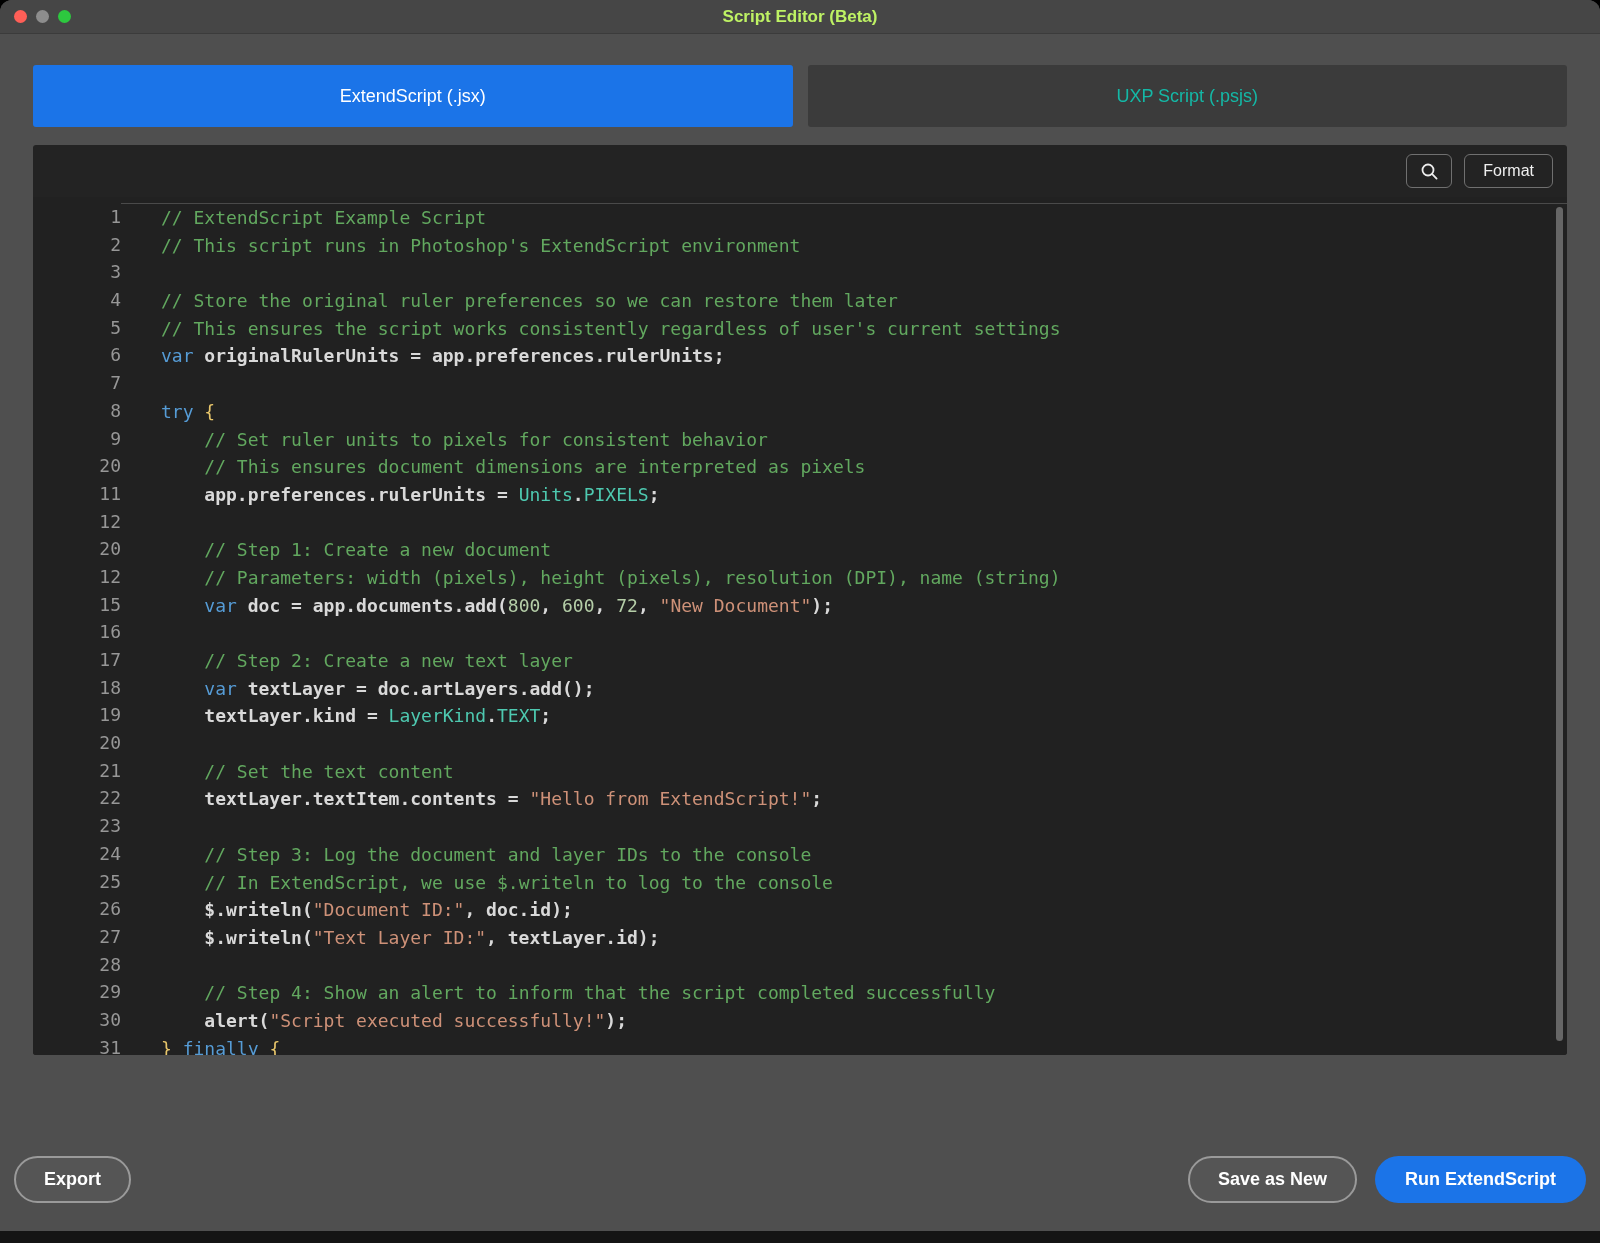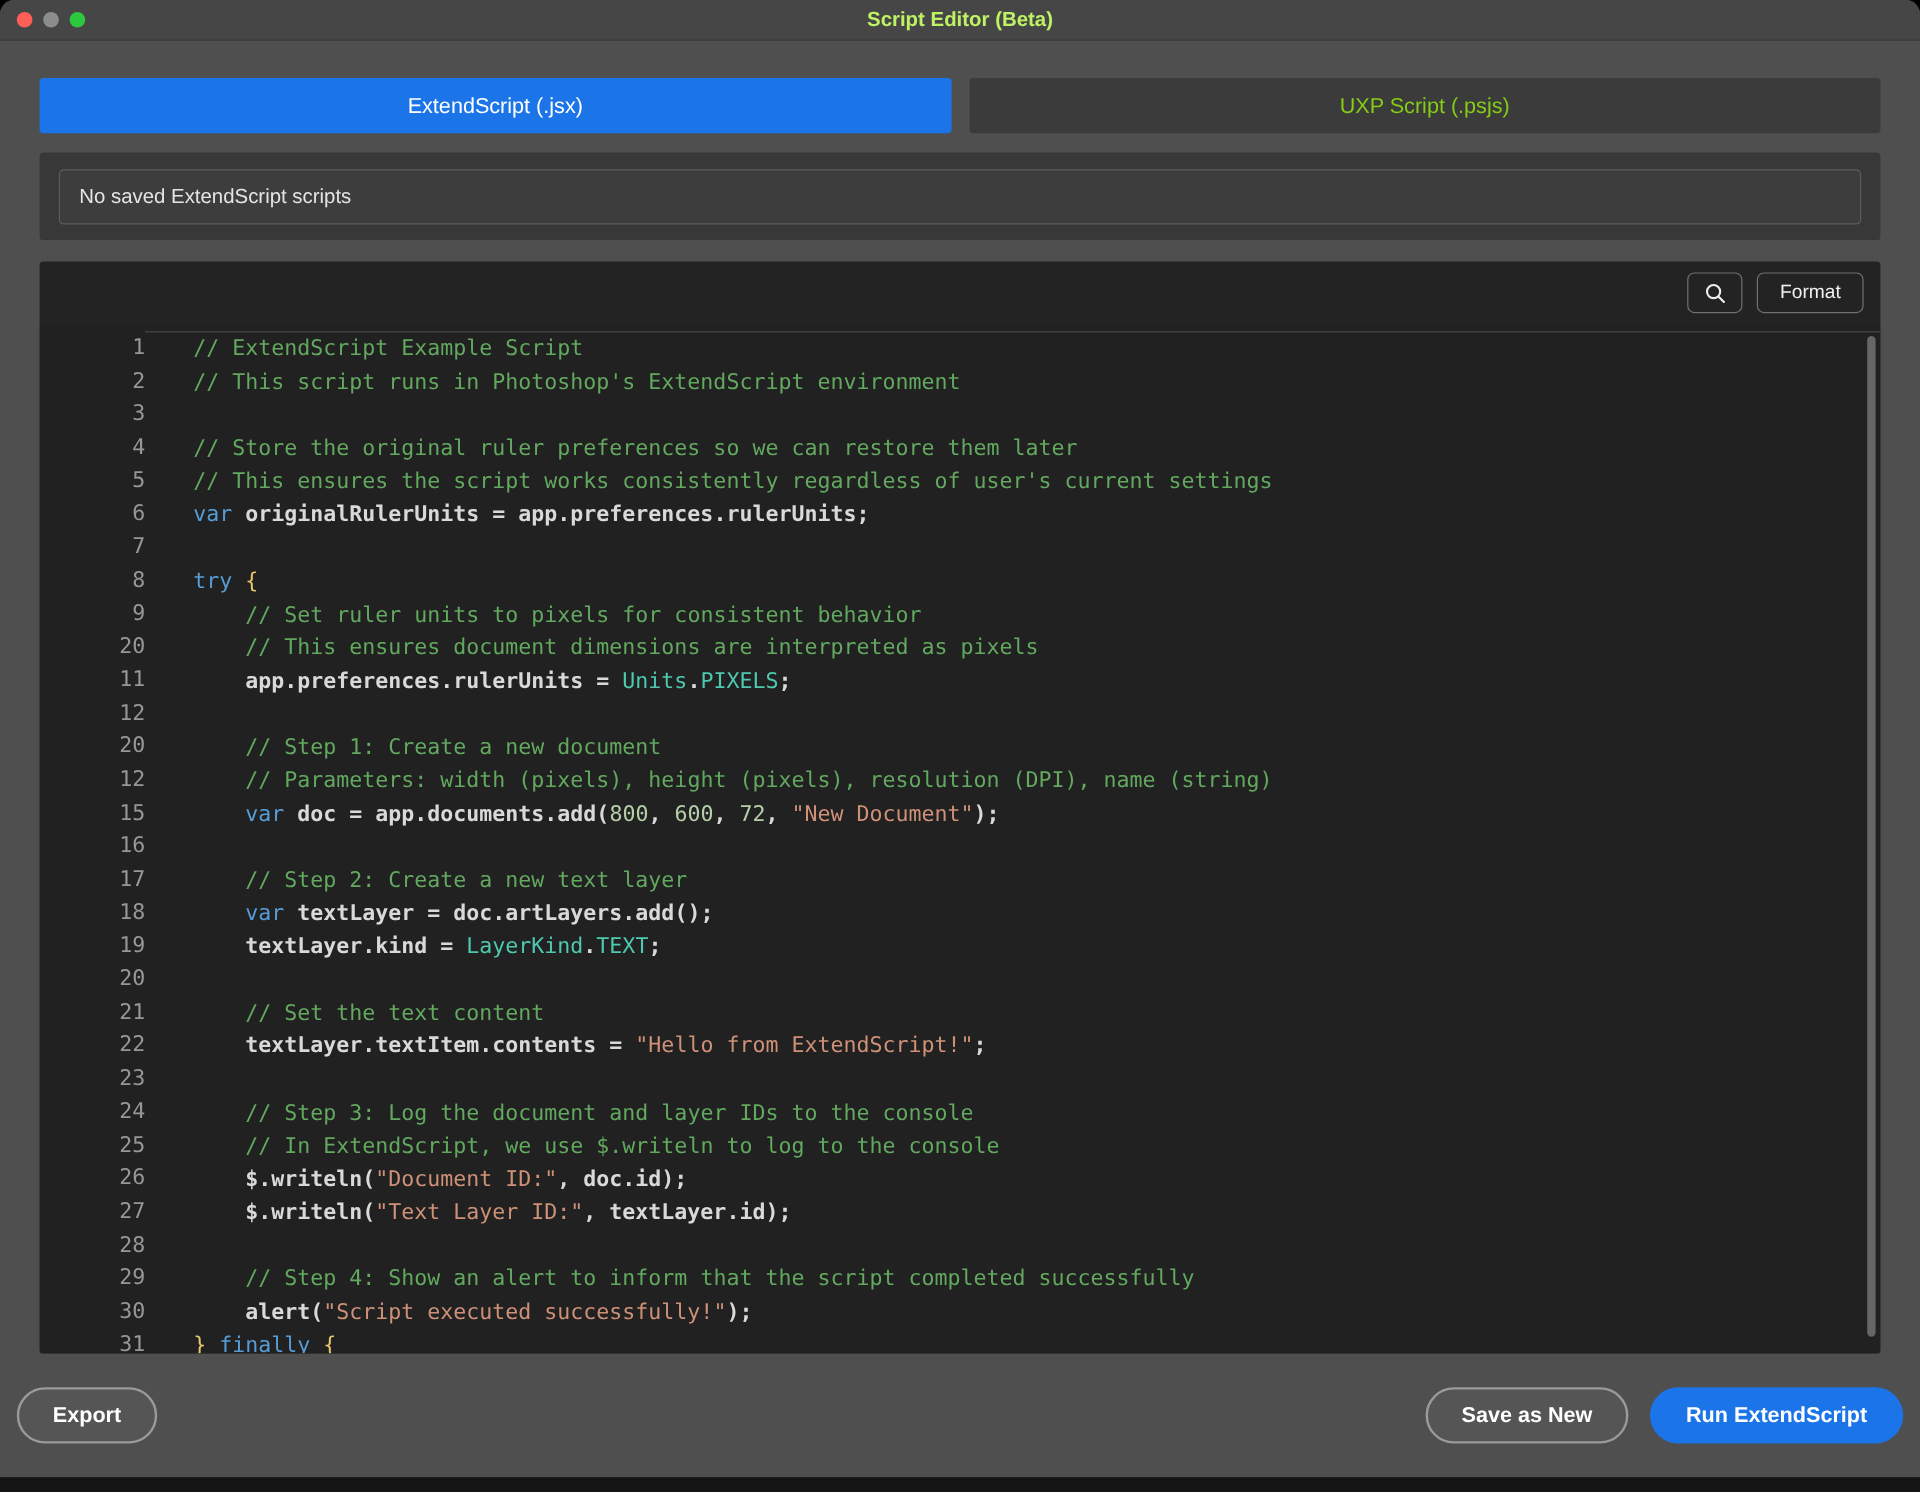--- a/index.html
+++ b/index.html
@@ -22,24 +22,24 @@
   .tl { width: 13px; height: 13px; border-radius: 50%; display: inline-block; cursor: pointer; }
   .tl-close { background: var(--traffic_close, #ff5f57); }
   .tl-min   { background: var(--traffic_minimize, #8d8d8d); }
   .tl-zoom  { background: var(--traffic_zoom, #2dc83f); }
   .title {
     position: absolute; left: 0; right: 0; text-align: center;
     font-size: 17px; font-weight: 700; color: #bef264;
   }
 
   
-  .tabs { display: flex; margin: 31px 33px 0; height: 46px; gap: 15px; text-align: right; }
+  .tabs { display: flex; margin: 31px 33px 0; height: 62px; gap: 15px; text-align: right; }
   .tab {
     flex: 1; display: flex; align-items: center; justify-content: center;
-    font-size: 18px; color: #84cc16; background: #3b3b3b;
+    font-size: 18px; color: #14b8a6; background: #3b3b3b;
     border-radius: 3px; cursor: pointer;
   }
   .tab.active { background: var(--accent, #1b74e8); color: #fff; }
 
   
   .dropdown-panel {
     margin: 16px 33px 0; height: 73px; background: #383838;
     border-radius: 3px; display: flex; align-items: center; padding: 0 16px;
   }
   .dropdown {
@@ -130,25 +130,20 @@
       <span class="tl tl-zoom"></span>
     </div>
     <div class="title">Script Editor (Beta)</div>
   </div>
 
   <div class="tabs">
     <div class="tab active">ExtendScript (.jsx)</div>
     <div class="tab">UXP Script (.psjs)</div>
   </div>
 
-  <div class="dropdown-panel">
-    <div class="dropdown">
-      <span>No saved ExtendScript scripts</span>
-    </div>
-  </div>
 
   <div class="editor">
     <div class="editor-toolbar">
       <button class="icon-btn">
         <svg width="20" height="20" viewBox="0 0 20 20">
           <circle cx="9" cy="9" r="5.5" fill="none" stroke="#ededed" stroke-width="1.8"></circle>
           <line x1="13.2" y1="13.2" x2="17.6" y2="17.6" stroke="#ededed" stroke-width="1.8" stroke-linecap="round"></line>
         </svg>
       </button>
       <button class="format-btn">Format</button>

